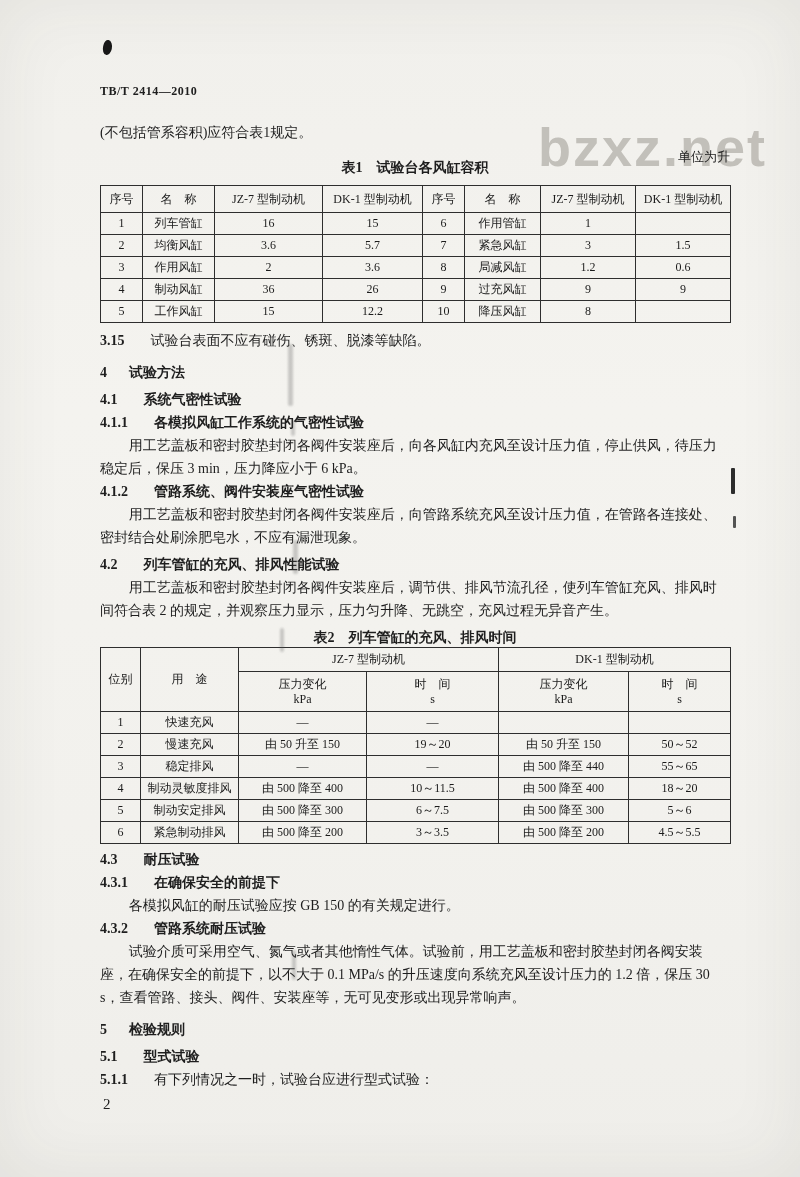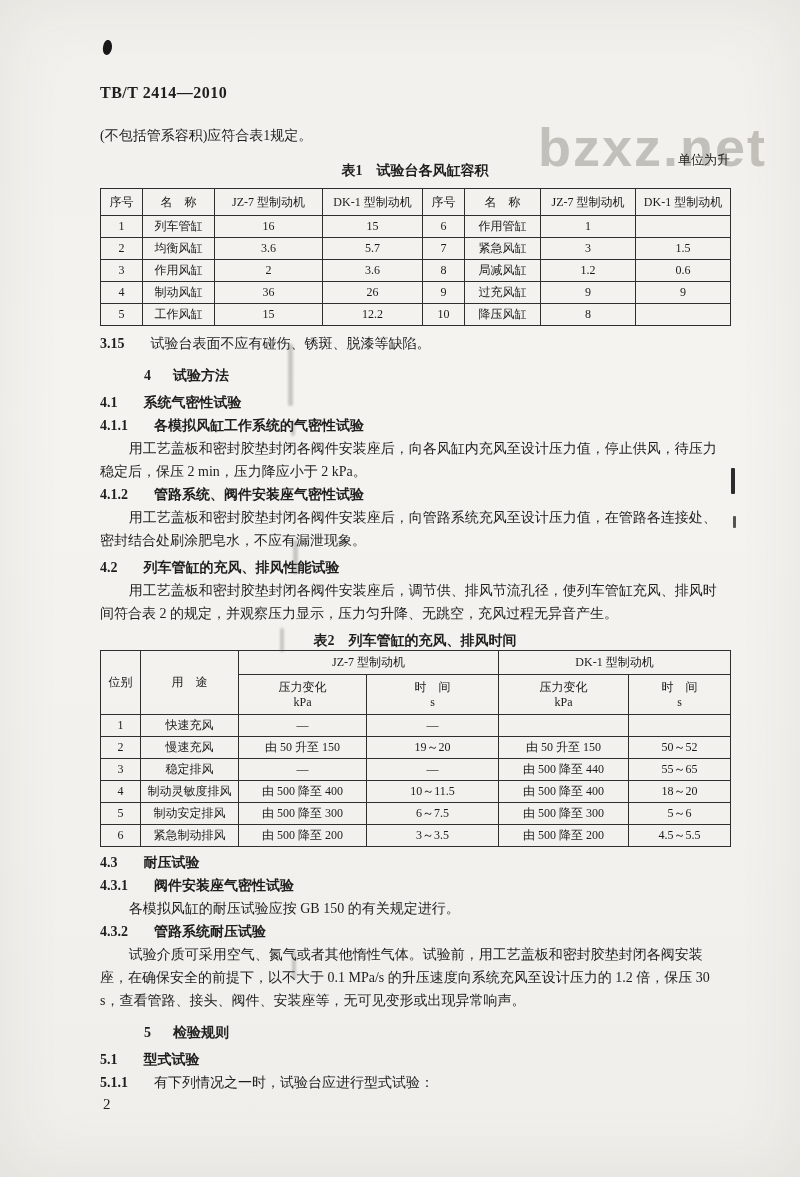--- a/index.html
+++ b/index.html
@@ -12,21 +12,21 @@
   .page {
     position:relative;
     width:800px; height:1177px;
     padding:84px 70px 0 100px;
     background:linear-gradient(180deg,#f1f0ec 0%,#f4f3ef 35%,#f2f1ed 70%,#efeeea 100%);
     box-shadow:inset 0 0 70px rgba(60,55,45,0.07);
     color:#1e1e1e;
     overflow:hidden;
   }
   
-  .doc-number { font-size:16px; font-weight:bold; letter-spacing:0.5px; }
+  .doc-number { font-size:12px; font-weight:bold; letter-spacing:0.5px; }
   .intro { margin-top:22px; font-size:14px; line-height:23px; }
   
   .caption1 { margin-top:15px; position:relative; text-align:center; font-weight:bold; font-size:14px; height:20px;font-family:Liberation Serif, serif; }
   .caption1 .unit { position:absolute; right:0; bottom:13px; font-weight:normal; font-size:13px; }
   .caption2 { margin:7px 0 0; text-align:center; font-weight:bold; font-size:14px; }
   
   table { border-collapse:collapse; width:630px; font-size:12px; text-align:center; table-layout:fixed; color:#1b1b1b; }
   th,td { border:1px solid #2e2e2e; padding:1px 3px; height:22px; font-weight:normal; overflow:hidden; }
   #table1 { margin-top:6px; }
   #table1 th { height:27px; }
@@ -36,21 +36,21 @@
   
   .t1c1{width:42px}.t1c2{width:72px}.t1c3{width:108px}.t1c4{width:100px}
   .t1c5{width:42px}.t1c6{width:76px}.t1c7{width:95px}.t1c8{width:95px}
   
   .t2c1{width:40px}.t2c2{width:98px}.t2c3{width:128px}.t2c4{width:132px}.t2c5{width:130px}.t2c6{width:102px}
   
   .flow { font-size:14px; line-height:23px; margin-top:6px; }
   .flow2 { font-size:14px; line-height:23px; margin-top:4px; }
   .para { text-indent:2.05em; margin:0; }
   .heading { font-weight:bold; }
-  .heading.lvl1 { margin-top:9px;margin-left:44px; }
+  .heading.lvl1 { margin-top:9px; }
   .heading.lvl2 { margin-top:4px; }
   .clause .num { font-weight:bold; }
   .num { margin-right:26px; }
   .lvl1 > .num { margin-right:22px; }
   
   .page-number { position:absolute; left:103px; top:1096px; font-size:15px; }
   
   .watermark {
     position:absolute; left:538px; top:116px;
     font-family:"Liberation Sans","DejaVu Sans",sans-serif;
@@ -169,21 +169,21 @@
           <td></td>
         </tr>
       </tbody>
   </table>
 
   <section class="flow" id="content1">
       <div class="clause"><span class="num">3.15</span><span>试验台表面不应有碰伤、锈斑、脱漆等缺陷。</span></div>
       <div class="heading lvl1"><span class="num">4</span><span>试验方法</span></div>
       <div class="heading lvl2"><span class="num">4.1</span><span>系统气密性试验</span></div>
       <div class="heading"><span class="num">4.1.1</span><span>各模拟风缸工作系统的气密性试验</span></div>
-      <p class="para">用工艺盖板和密封胶垫封闭各阀件安装座后，向各风缸内充风至设计压力值，停止供风，待压力稳定后，保压 2 min，压力降应小于 2 kPa。</p>
+      <p class="para">用工艺盖板和密封胶垫封闭各阀件安装座后，向各风缸内充风至设计压力值，停止供风，待压力稳定后，保压 3 min，压力降应小于 6 kPa。</p>
       <div class="heading"><span class="num">4.1.2</span><span>管路系统、阀件安装座气密性试验</span></div>
       <p class="para">用工艺盖板和密封胶垫封闭各阀件安装座后，向管路系统充风至设计压力值，在管路各连接处、密封结合处刷涂肥皂水，不应有漏泄现象。</p>
       <div class="heading lvl2"><span class="num">4.2</span><span>列车管缸的充风、排风性能试验</span></div>
       <p class="para">用工艺盖板和密封胶垫封闭各阀件安装座后，调节供、排风节流孔径，使列车管缸充风、排风时间符合表 2 的规定，并观察压力显示，压力匀升降、无跳空，充风过程无异音产生。</p>
     </section>
 
   <div class="caption2">表2　列车管缸的充风、排风时间</div>
 
   <table id="table2">
     <colgroup>
@@ -259,21 +259,21 @@
           <td>由 500 降至 200</td>
           <td>3～3.5</td>
           <td>由 500 降至 200</td>
           <td>4.5～5.5</td>
         </tr>
       </tbody>
   </table>
 
   <section class="flow2" id="content2">
       <div class="heading lvl2"><span class="num">4.3</span><span>耐压试验</span></div>
-      <div class="heading"><span class="num">4.3.1</span><span>阀件安装座气密性试验</span></div>
+      <div class="heading"><span class="num">4.3.1</span><span>在确保安全的前提下</span></div>
       <p class="para">各模拟风缸的耐压试验应按 GB 150 的有关规定进行。</p>
       <div class="heading"><span class="num">4.3.2</span><span>管路系统耐压试验</span></div>
       <p class="para">试验介质可采用空气、氮气或者其他惰性气体。试验前，用工艺盖板和密封胶垫封闭各阀安装座，在确保安全的前提下，以不大于 0.1 MPa/s 的升压速度向系统充风至设计压力的 1.2 倍，保压 30 s，查看管路、接头、阀件、安装座等，无可见变形或出现异常响声。</p>
       <div class="heading lvl1"><span class="num">5</span><span>检验规则</span></div>
       <div class="heading lvl2"><span class="num">5.1</span><span>型式试验</span></div>
       <div class="clause"><span class="num">5.1.1</span><span>有下列情况之一时，试验台应进行型式试验：</span></div>
     </section>
 
   <div class="page-number">2</div>
 </div>

